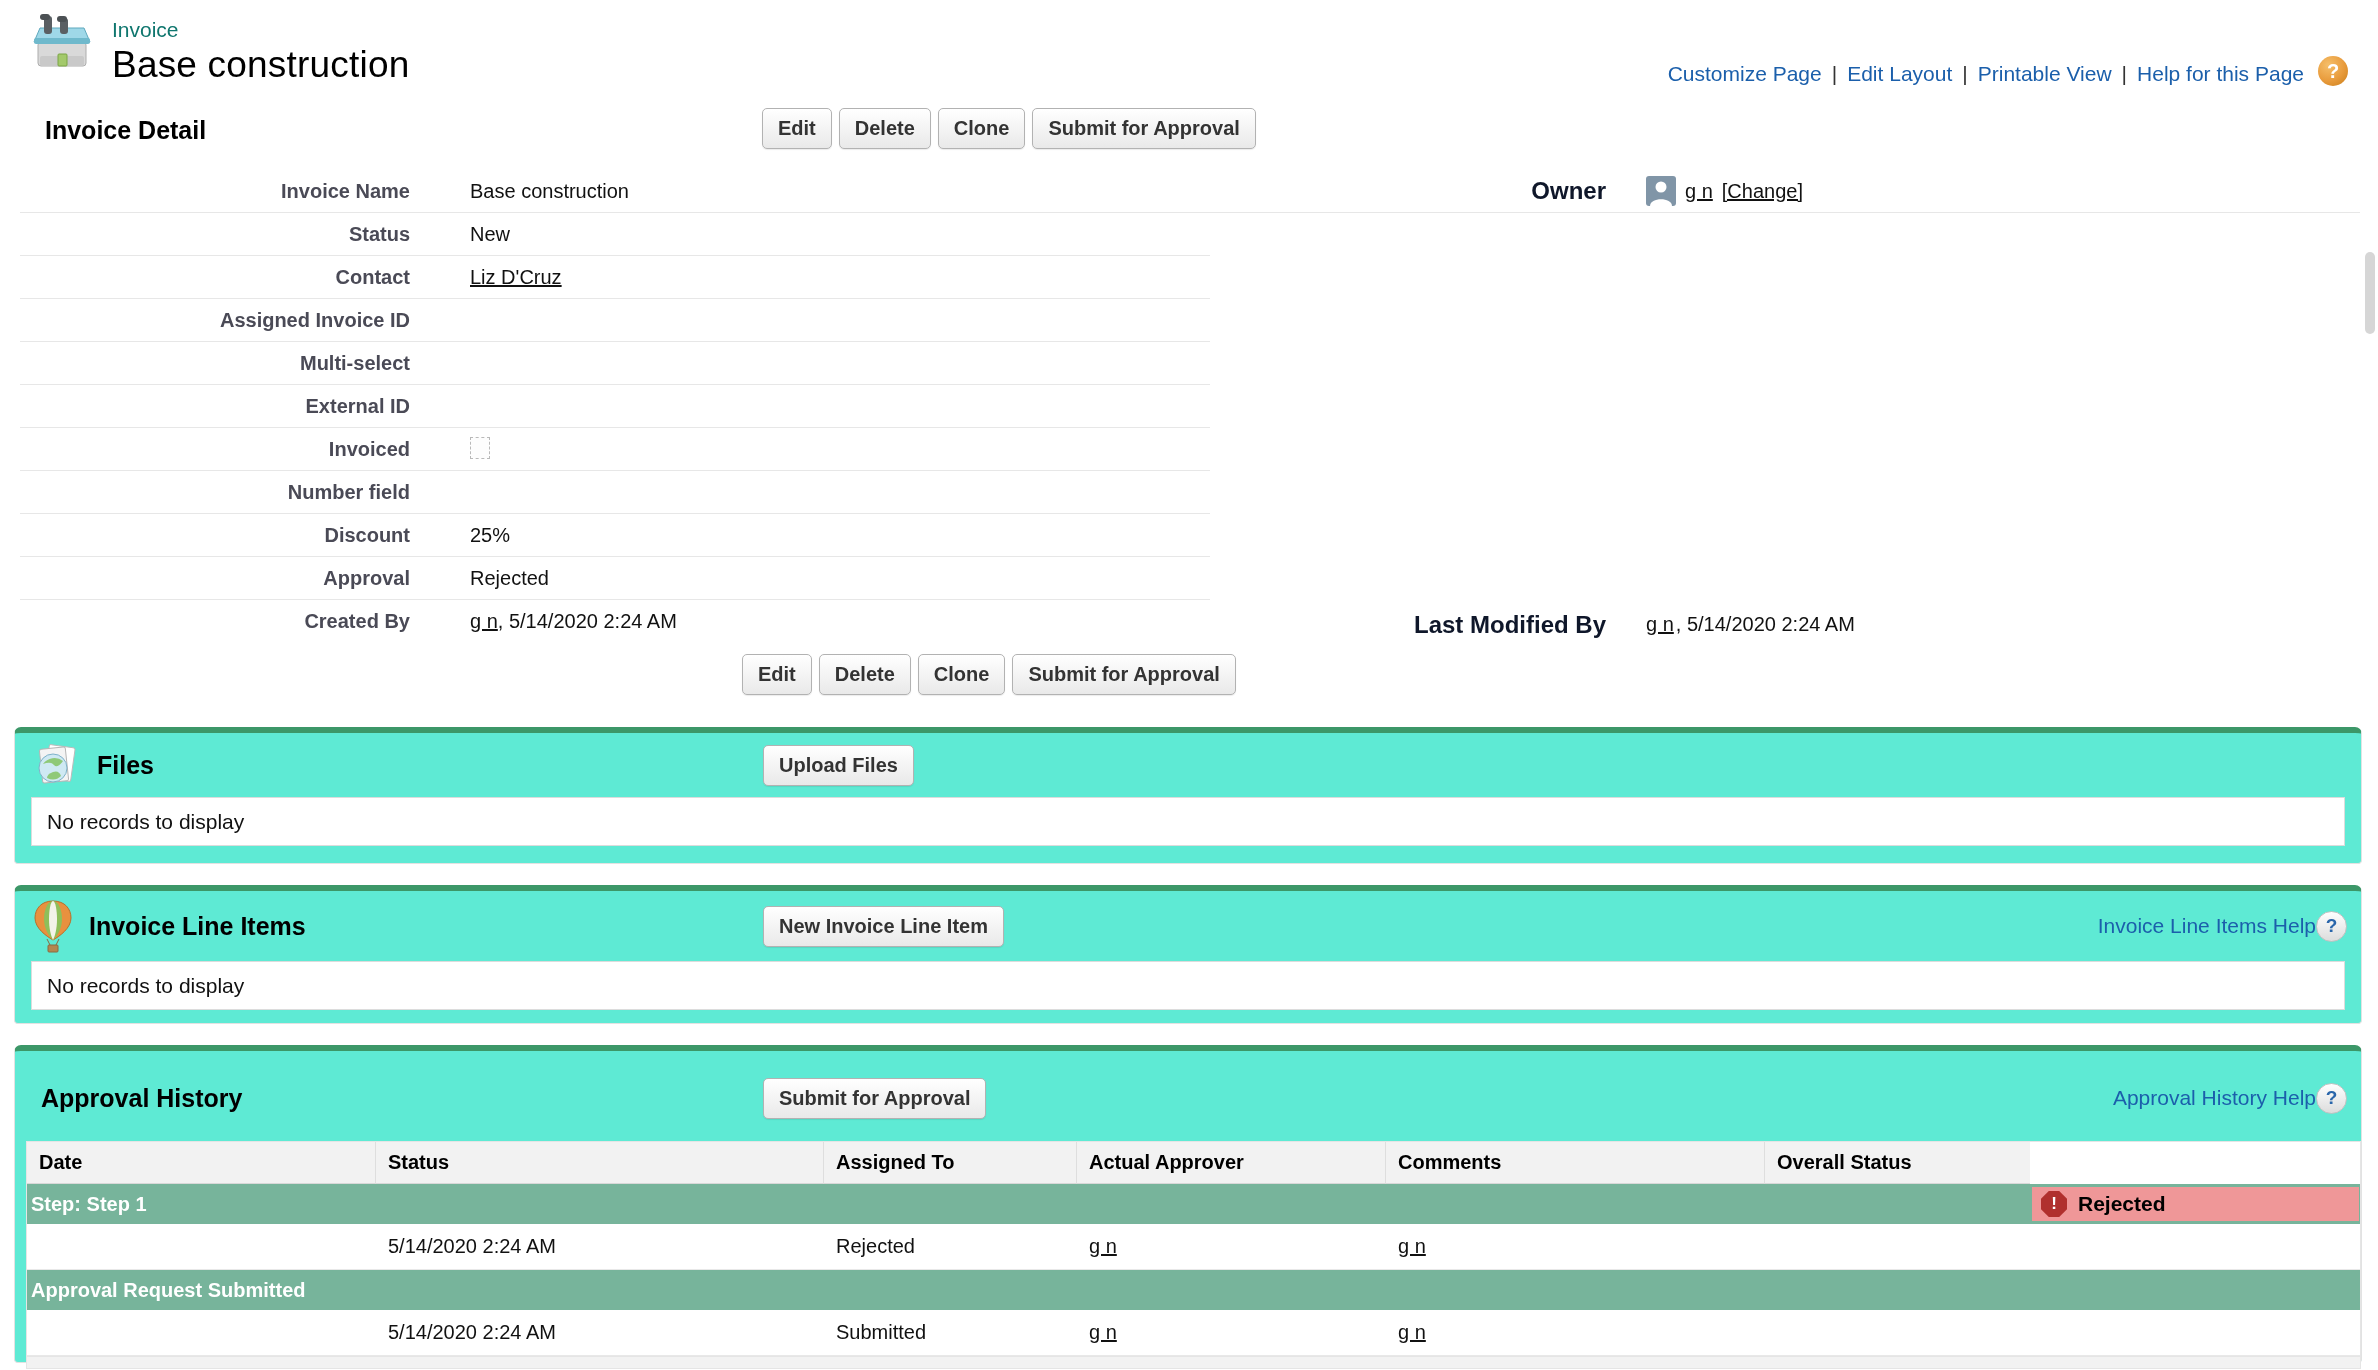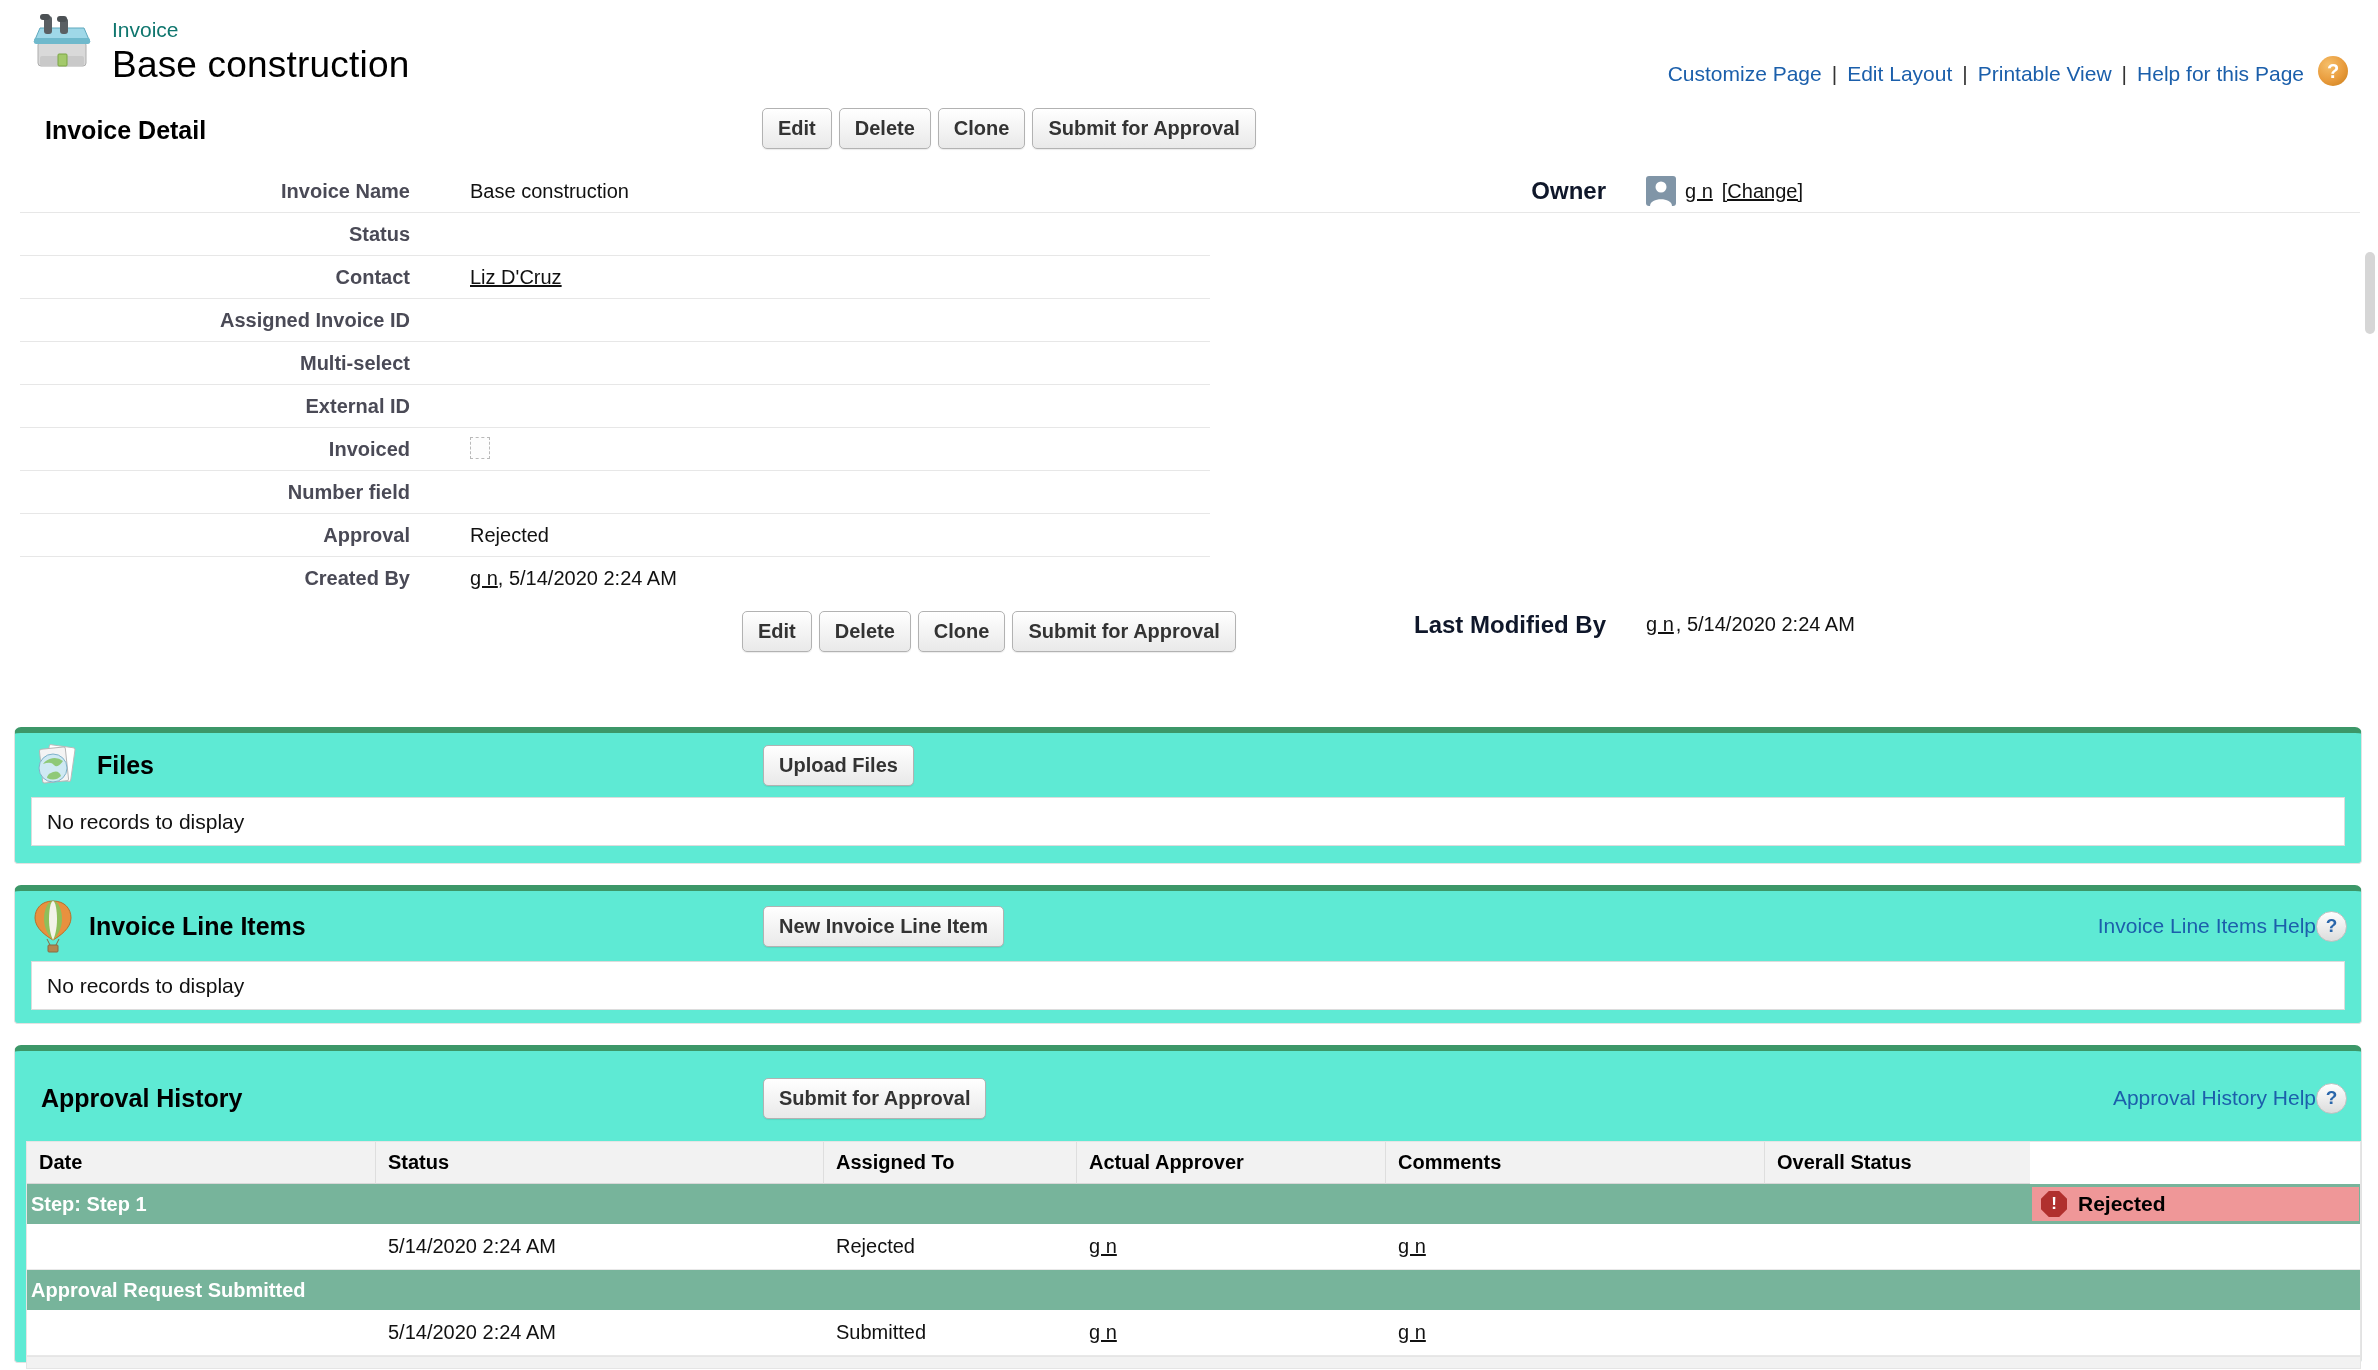--- a/index.html
+++ b/index.html
@@ -131,20 +131,21 @@
       <div class="btn-row"><button class="btn">Edit</button><button class="btn">Delete</button><button class="btn">Clone</button><button class="btn">Submit for Approval</button></div>
     </div>
     <div class="fields">
       <div class="col-left">
           <div class="field-row">
             <div class="f-label">Invoice Name</div>
             <div class="f-value">Base construction</div>
           </div>
           <div class="field-row">
             <div class="f-label">Status</div>
+            <div class="f-value">New</div>
           </div>
           <div class="field-row">
             <div class="f-label">Contact</div>
             <div class="f-value"><a class="dlink">Liz D'Cruz</a></div>
           </div>
           <div class="field-row">
             <div class="f-label">Assigned Invoice ID</div>
             <div class="f-value"></div>
           </div>
           <div class="field-row">
@@ -155,20 +156,24 @@
             <div class="f-label">External ID</div>
             <div class="f-value"></div>
           </div>
           <div class="field-row">
             <div class="f-label">Invoiced</div>
             <div class="f-value"><span class="checkbox"></span></div>
           </div>
           <div class="field-row">
             <div class="f-label">Number field</div>
             <div class="f-value"></div>
+          </div>
+          <div class="field-row">
+            <div class="f-label">Discount</div>
+            <div class="f-value">25%</div>
           </div>
           <div class="field-row">
             <div class="f-label">Approval</div>
             <div class="f-value">Rejected</div>
           </div>
           <div class="field-row last">
             <div class="f-label">Created By</div>
             <div class="f-value"><a class="dlink">g n</a><span>, 5/14/2020 2:24 AM</span></div>
           </div>
         </div>

